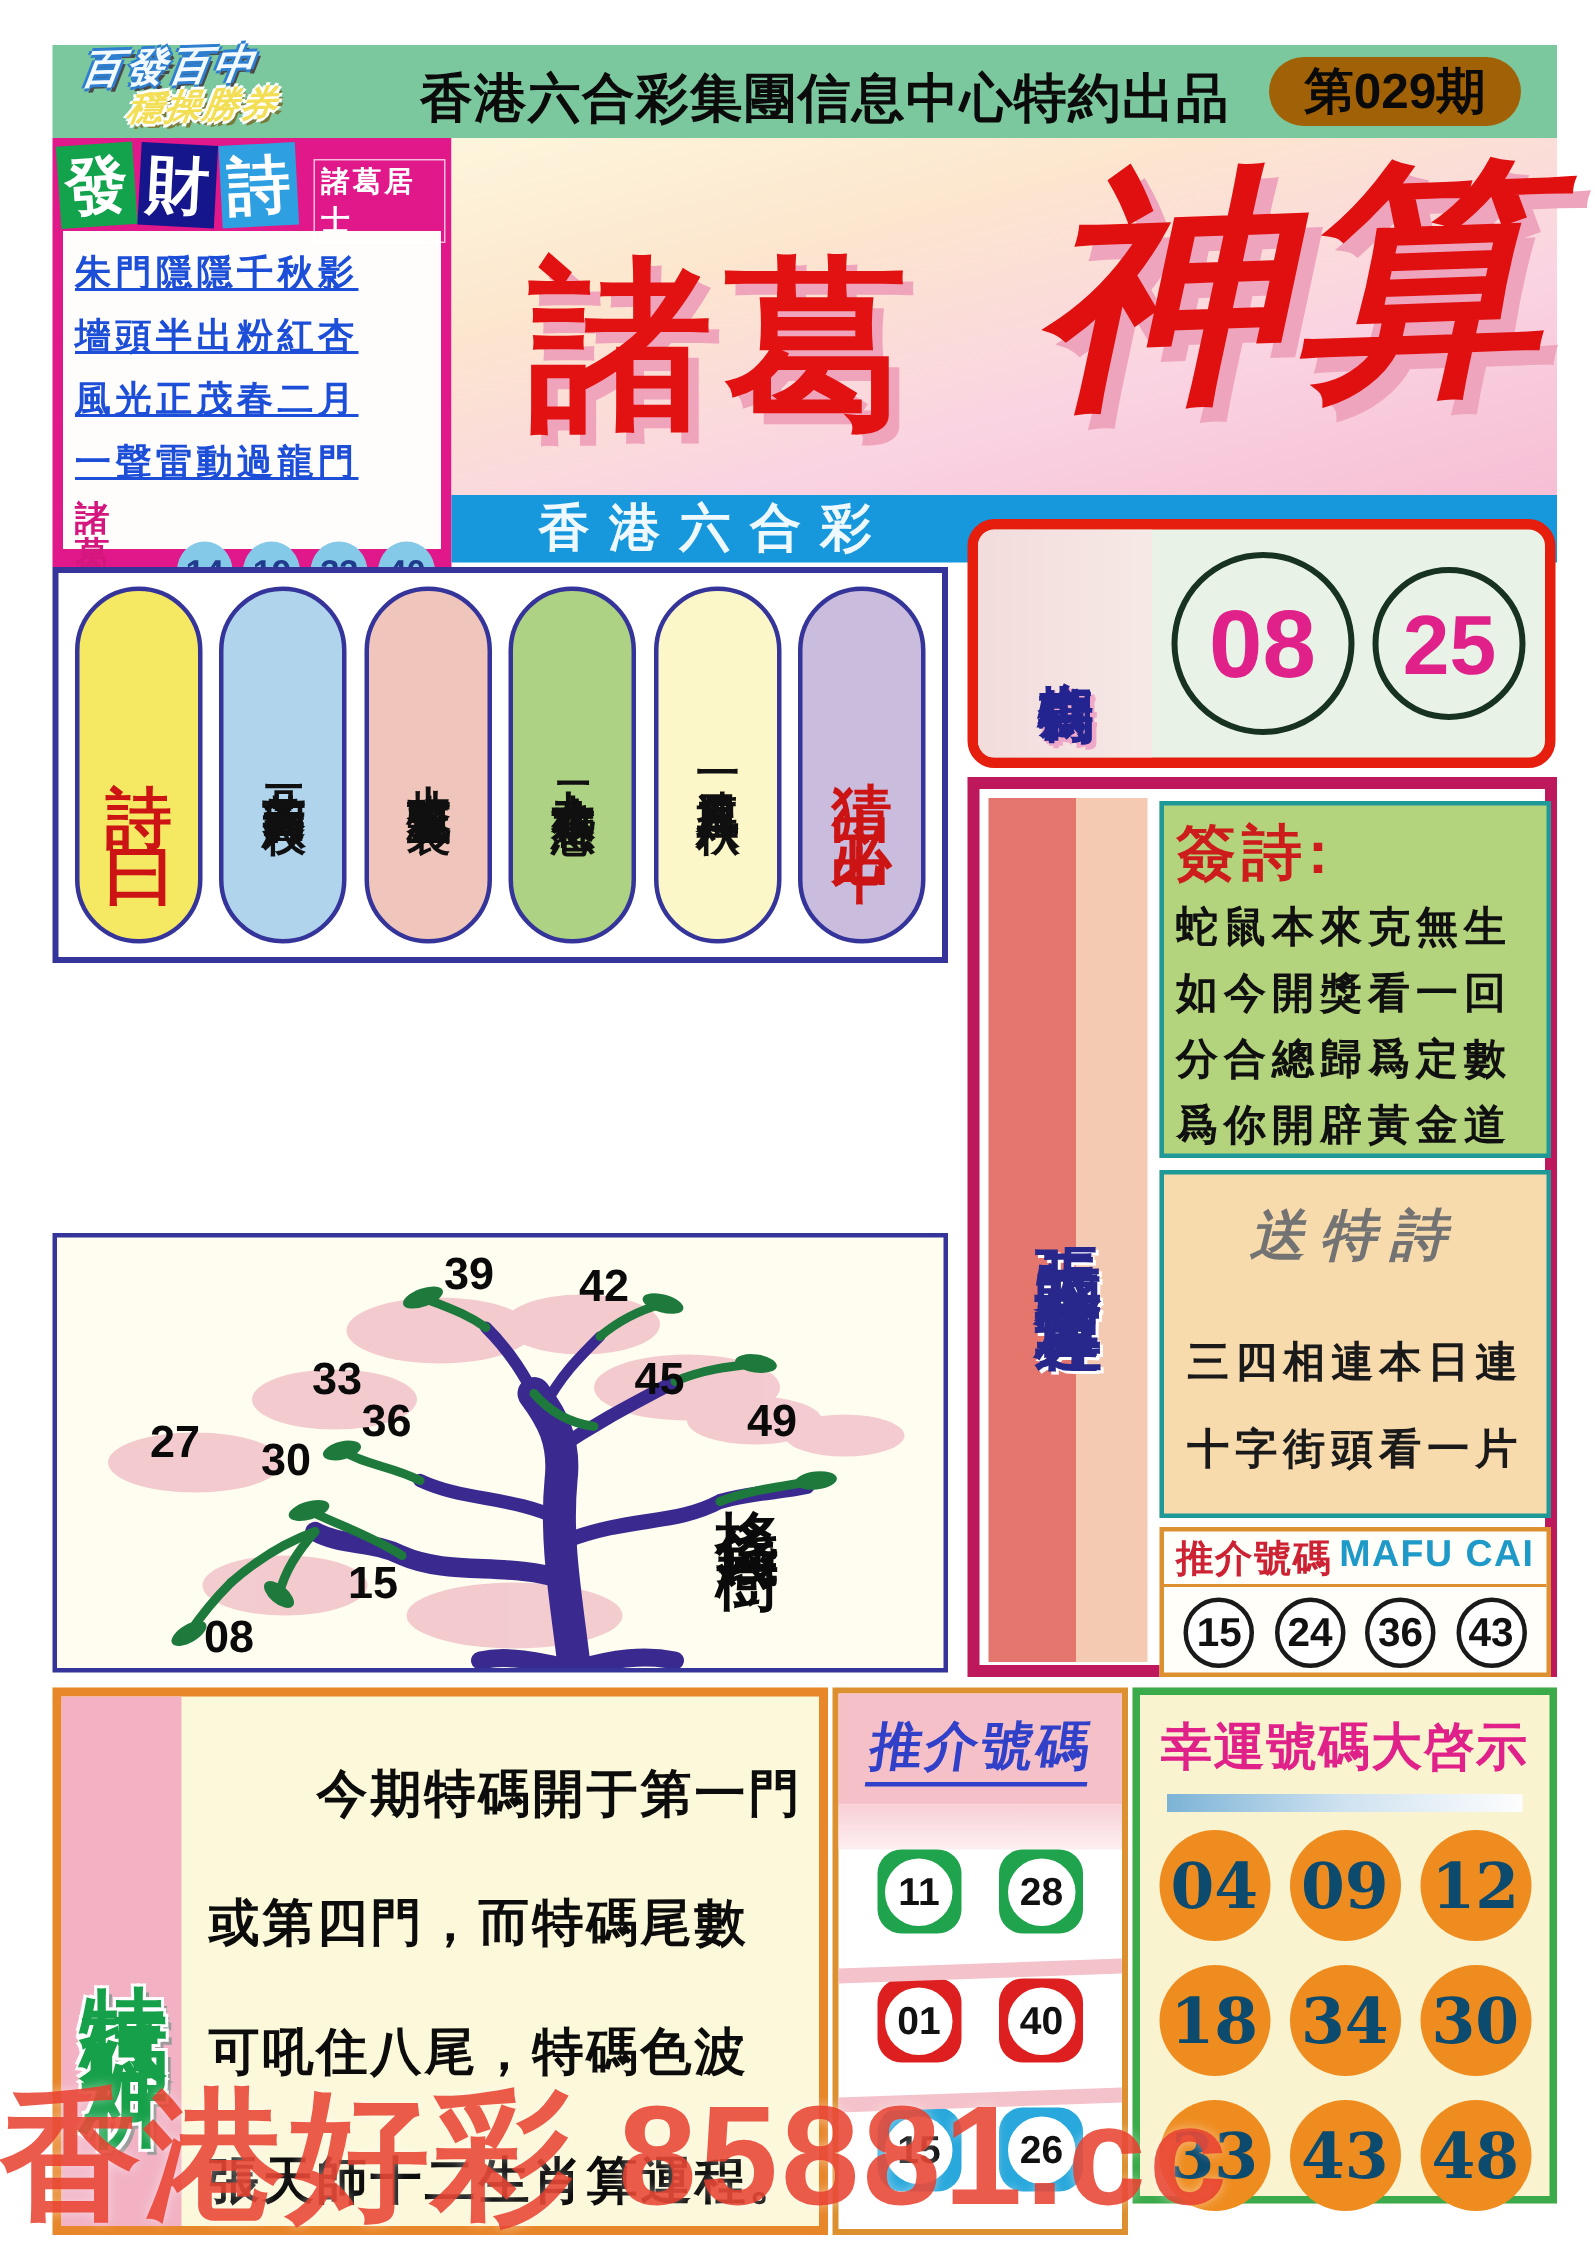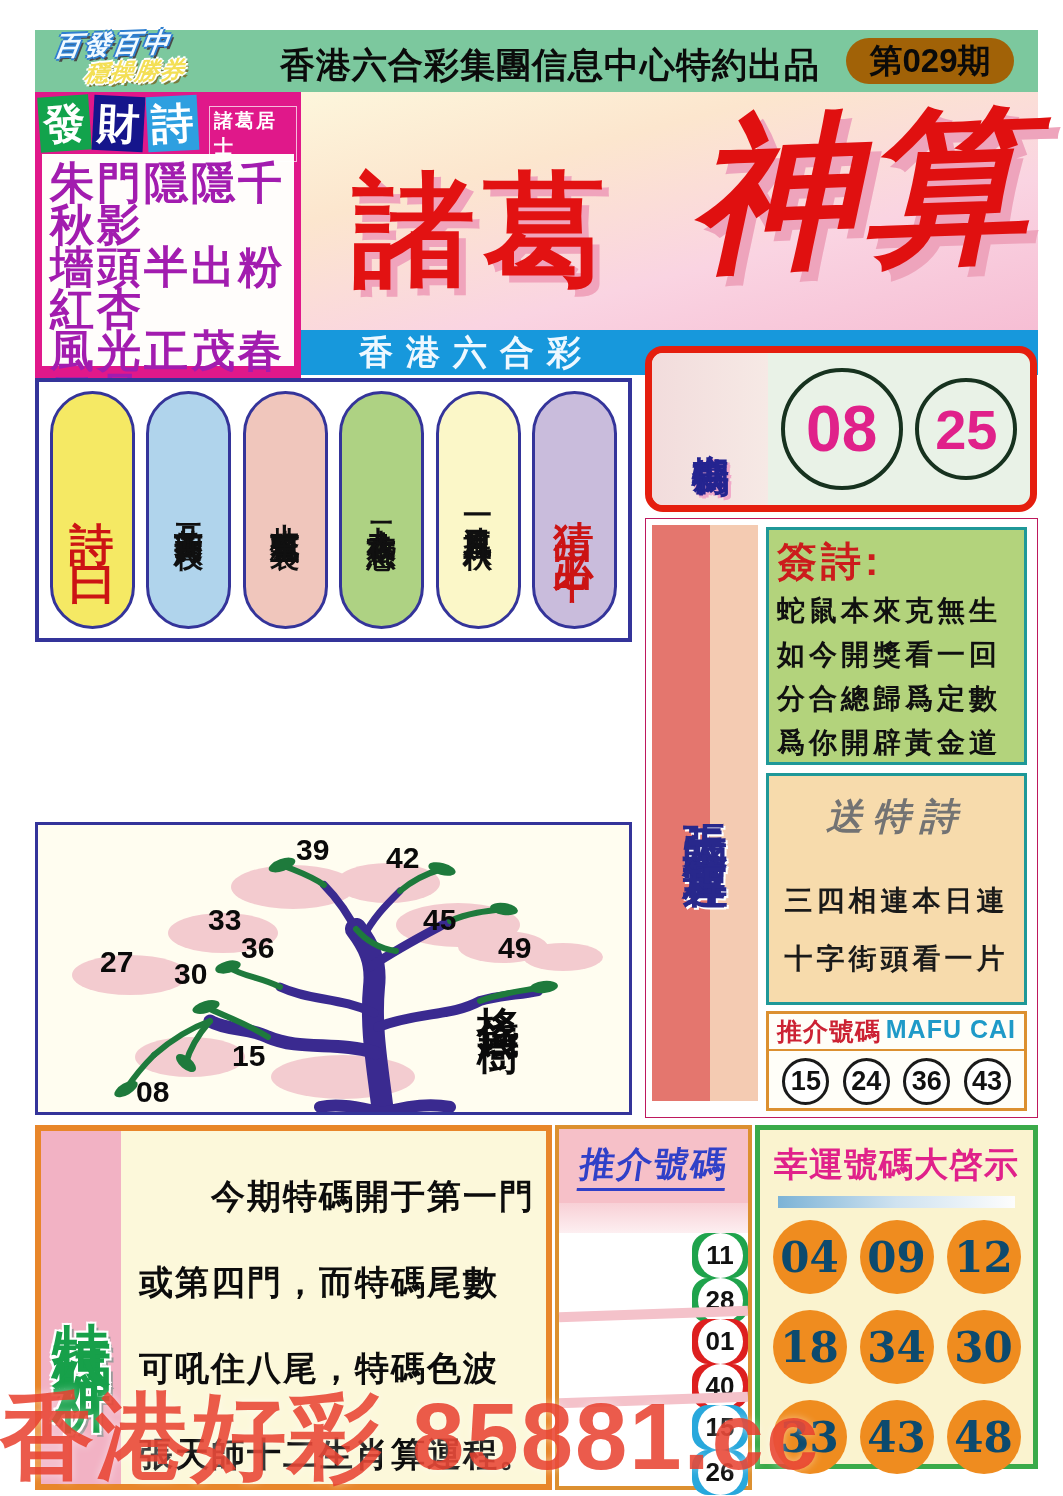--- a/index.html
+++ b/index.html
@@ -23,21 +23,21 @@
   .facai { position:absolute; left:35px; top:92px; width:266px; height:286px; background:#e0188a; }
   .facai-head { display:flex; align-items:center; height:62px; padding:3px 4px; }
   .tile { width:55px; height:55px; display:flex; align-items:center; justify-content:center;
     color:#fff; font-size:42px; font-weight:900; margin-right:3px; }
   .tile-g { background:#12a34c; transform:rotate(-4deg); }
   .tile-n { background:#15158c; transform:rotate(3deg); }
   .tile-b { background:#2e9fe0; transform:rotate(-3deg); }
   .facai-author { color:#fff; font-size:19px; font-weight:bold; letter-spacing:2px; margin:22px 0 0 8px;
     border:1px solid rgba(255,255,255,.7); padding:1px 4px; }
   .facai-body { margin:0 7px 7px 7px; background:#fffdfb; height:212px; padding:8px 4px 0 8px; }
-  .facai-line { font-size:44px; font-weight:900; color:#a21caf; letter-spacing:3px; line-height:42px; }
+  .facai-line { font-size:24px; font-weight:900; color:#1d4ed8; letter-spacing:3px; line-height:42px;text-decoration:underline; }
   .facai-rec { display:flex; align-items:center; margin-top:3px; }
   .rec-label { color:#d4177e; font-weight:900; font-size:23px; line-height:24px; letter-spacing:9px; }
   .rec-circ { width:40px; height:40px; border-radius:50%; background:#85c9e8; color:#203a8c;
     display:flex; align-items:center; justify-content:center; font-size:23px; font-weight:900; margin-left:7px; }
 
   
   .title-area { position:absolute; left:301px; top:92px; width:737px; height:238px;
     background:linear-gradient(165deg,#fdf6dc 0%,#fce6ce 30%,#fad4e2 65%,#f6bed4 100%); }
   .t1 { position:absolute; left:52px; top:58px; font-size:122px; font-weight:900; color:#e21212;
     text-shadow:7px 7px 0 #f0a4bc; letter-spacing:8px; }
@@ -85,21 +85,21 @@
 
   
   .treebox { position:absolute; left:35px; top:822px; width:597px; height:293px; background:#fffdf0;
     border:3px solid #34349a; overflow:hidden; }
   .tree-num { position:absolute; font-size:30px; font-weight:900; color:#0a0a0a; }
   .tree-label { position:absolute; left:432px; top:148px; writing-mode:vertical-rl; text-orientation:upright;
     font-size:42px; font-weight:900; color:#0a0a0a; letter-spacing:13px; }
 
   
   .rightbox { position:absolute; left:645px; top:518px; width:393px; height:600px;
-    border:1px solid #be185d; background:#fff; }
+    border:8px solid #be185d; background:#fff; }
   .zstrip { position:absolute; left:6px; top:6px; width:106px; height:576px;
     background:linear-gradient(90deg,#e4766e 0 55%,#f4cbb2 55% 100%);
     writing-mode:vertical-rl; text-orientation:upright; display:flex; align-items:center; justify-content:center;
     font-size:45px; font-weight:900; color:#28288c; letter-spacing:5px; text-shadow:2px 2px 0 #ffffff; }
   .qian { position:absolute; left:120px; top:8px; width:261px; height:238px; background:#b3d37c;
     border:3px solid #1f9898; padding:4px 8px; }
   .qian-title { font-size:40px; font-weight:900; color:#cc1c1c; letter-spacing:4px; }
   .qian-line { font-size:28px; font-weight:bold; color:#101010; line-height:44px; letter-spacing:4px; }
   .songte { position:absolute; left:120px; top:254px; width:261px; height:232px; background:#f7dbac;
     border:3px solid #1f9898; text-align:center; }
@@ -125,21 +125,21 @@
   .an-line { font-size:34px; font-weight:bold; color:#0c0c0c; line-height:86px; letter-spacing:2px; }
   .an-line.first { text-indent:72px; }
 
   
   .recbox { position:absolute; left:555px; top:1125px; width:197px; height:365px;
     border:4px solid #dc9030; background:#fff; }
   .rec-title { height:74px; background:#f6c0c8; display:flex; align-items:center; justify-content:center; }
   .rec-title span { font-size:35px; font-weight:900; color:#3040c8; transform:skewX(-8deg);
     letter-spacing:2px; border-bottom:3px solid #3040c8; }
   .rec-stripe { height:30px; background:linear-gradient(180deg,#f8d0d6,#fdeff1); }
-  .rec-row { height:76px; display:flex; align-items:flex-end; justify-content:space-evenly;flex-direction:column; }
+  .rec-row { height:76px; display:flex; align-items:flex-start; justify-content:space-evenly; }
   .rec-div { height:10px; background:#f4c2ca; transform:rotate(-2deg); }
   .shield { width:56px; height:56px; border-radius:16px; display:flex; align-items:center; justify-content:center; }
   .shield span { width:45px; height:45px; background:#fff; border-radius:50%; display:flex;
     align-items:center; justify-content:center; font-size:26px; font-weight:900; color:#111; }
   .sh-green { background:#1fa34c; }
   .sh-red   { background:#dd1f1f; }
   .sh-blue  { background:#28a8dc; }
 
   
   .lucky { position:absolute; left:755px; top:1125px; width:283px; height:344px;

